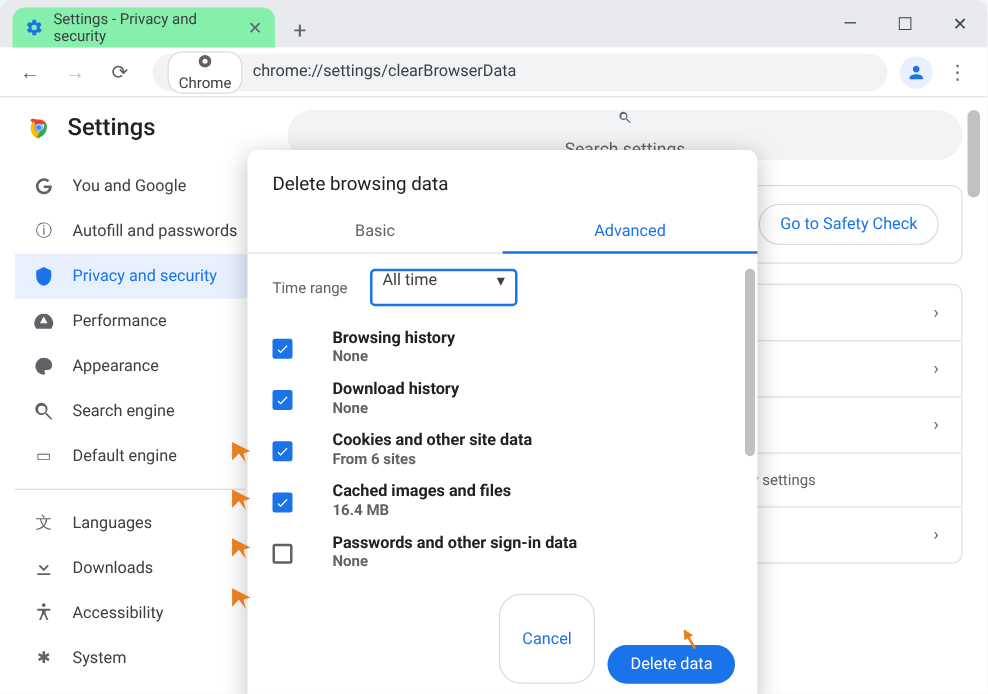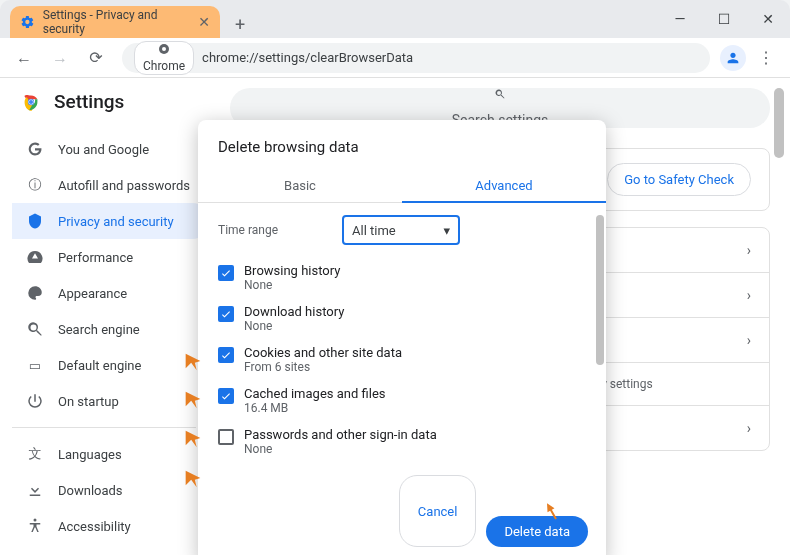--- a/index.html
+++ b/index.html
@@ -1,20 +1,20 @@
 <!DOCTYPE html>
 <html><head>
 <meta charset="utf-8">
 <style>
 * { margin: 0; padding: 0; box-sizing: border-box; font-family: 'Segoe UI', Roboto, Arial, sans-serif; }
 body { width: 790px; height: 555px; background: #f1f3f4; position: relative; overflow: hidden; }
 
 
 .titlebar { background: #e8eaed; height: 38px; display: flex; align-items: flex-end; border-radius: 10px 10px 0 0; }
-.tab { background: #fdba74; height: 32px; width: 210px; border-radius: 10px 10px 0 0; margin-left: 10px; display: flex; align-items: center; padding: 0 10px; font-size: 12px; color: #3c4043; gap: 8px; }
+.tab { background: #86efac; height: 32px; width: 210px; border-radius: 10px 10px 0 0; margin-left: 10px; display: flex; align-items: center; padding: 0 10px; font-size: 12px; color: #3c4043; gap: 8px; }
 .tab .favicon { width: 16px; height: 16px; color: #1a73e8; }
 .tab .close { margin-left: auto; color: #5f6368; font-size: 14px; }
 .newtab { width: 28px; height: 28px; margin-left: 6px; display: flex; align-items: center; justify-content: center; color: #5f6368; font-size: 18px; }
 .winbtns { margin-left: auto; display: flex; height: 38px; align-items: center; }
 .winbtn { width: 44px; height: 38px; display: flex; align-items: center; justify-content: center; color: #3c4043; font-size: 14px; }
 
 .toolbar { background: #fff; height: 40px; display: flex; align-items: center; padding: 0 8px; border-bottom: 1px solid #e0e0e0; gap: 4px; }
 .navbtn { width: 32px; height: 32px; display: flex; align-items: center; justify-content: center; color: #5f6368; border-radius: 50%; }
 .navbtn.disabled { color: #bdc1c6; }
 .omnibox { flex: 1; height: 30px; background: #f1f3f4; border-radius: 15px; display: flex; align-items: center; padding: 0 12px; font-size: 13px; color: #3c4043; gap: 8px; margin: 0 6px; }
@@ -44,22 +44,22 @@
 .scrollbar { position: absolute; right: 6px; top: 10px; bottom: 10px; width: 10px; }
 .scrollbar .thumb { width: 10px; height: 70px; background: #c1c1c1; border-radius: 5px; }
 .dialog { position: absolute; left: 198px; top: 120px; width: 408px; background: #fff; border-radius: 8px; box-shadow: 0 4px 20px rgba(0,0,0,0.25); z-index: 10; display: flex; flex-direction: column; }
 .dialog h2 { font-size: 15px; font-weight: 400; color: #202124; padding: 18px 20px 14px; }
 .dlg-tabs { display: flex; }
 .dlg-tab { flex: 1; text-align: center; font-size: 13px; padding: 8px 0; color: #5f6368; border-bottom: 1px solid #e0e0e0; cursor: pointer; }
 .dlg-tab.active { color: #1a73e8; border-bottom: 2px solid #1a73e8; }
 .dlg-body { padding: 12px 20px 4px; max-height: 260px; overflow: hidden; position: relative; }
 .dlg-row { display: flex; align-items: center; gap: 14px; margin-bottom: 12px; }
 .dlg-row label { font-size: 12px; color: #5f6368; width: 64px; }
-.dlg-select { flex: 0 0 118px; border: 2px solid #1a73e8; border-radius: 4px; height: 30px; display: flex; align-items: center; justify-content: space-between; padding: 0 8px; font-size: 13px; color: #3c4043; margin-left: 46px; }
-.check-row { display: flex; align-items: flex-start; gap: 10px; padding: 6px 0; }
+.dlg-select { flex: 0 0 118px; border: 2px solid #1a73e8; border-radius: 4px; height: 30px; display: flex; align-items: flex-start; justify-content: space-between; padding: 0 8px; font-size: 13px; color: #3c4043; }
+.check-row { display: flex; align-items: center; gap: 32px; padding: 6px 0; font-weight: bold; }
 .cb { width: 16px; height: 16px; border-radius: 2px; display: flex; align-items: center; justify-content: center; flex-shrink: 0; margin-top: 2px; }
 .cb.checked { background: #1a73e8; }
 .cb.unchecked { border: 2px solid #5f6368; }
 .cb svg { width: 12px; height: 12px; }
 .check-row .txt { font-size: 13px; }
 .check-row .title { color: #202124; }
 .check-row .sub { color: #5f6368; font-size: 12px; }
 .dlg-scroll { position: absolute; right: 2px; top: 12px; width: 8px; height: 150px; background: #c1c1c1; border-radius: 4px; }
 .dlg-actions { display: flex; justify-content: flex-end; gap: 10px; padding: 12px 18px 16px; }
 .btn { border-radius: 18px; padding: 8px 18px; font-size: 13px; cursor: pointer; border: none; }
@@ -165,28 +165,20 @@
           <svg viewBox="0 0 24 24" width="18" height="18">
             <path fill="currentColor" d="M15.5 14h-.79l-.28-.27a6.5 6.5 0 1 0-.7.7l.27.28v.79L20 21l1-1-5.5-6zM10 14a4 4 0 1 1 0-8 4 4 0 0 1 0 8z"></path>
           </svg>
         </span>
         <span>Search engine</span>
       </div>
     <div class="side-item">
         <span class="icon">▭</span>
         <span>Default engine</span>
       </div>
-    <div class="side-item">
-        <span class="icon">
-          <svg viewBox="0 0 24 24" width="18" height="18">
-            <path fill="currentColor" d="M13 3h-2v10h2V3zm4.8 2.2l-1.4 1.4A7 7 0 1 1 7.6 6.6L6.2 5.2a9 9 0 1 0 11.6 0z"></path>
-          </svg>
-        </span>
-        <span>On startup</span>
-      </div>
     <hr class="side-divider">
     <div class="side-item">
         <span class="icon">文</span>
         <span>Languages</span>
       </div>
     <div class="side-item">
         <span class="icon">
           <svg viewBox="0 0 24 24" width="18" height="18">
             <path fill="currentColor" d="M5 20h14v-2H5v2zM12 4v9l4-4 1.4 1.4L12 16 6.6 10.4 8 9l4 4V4h0z"></path>
           </svg>

